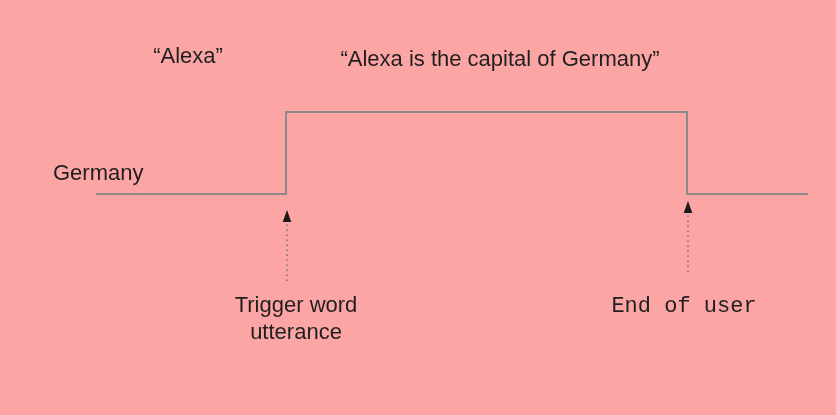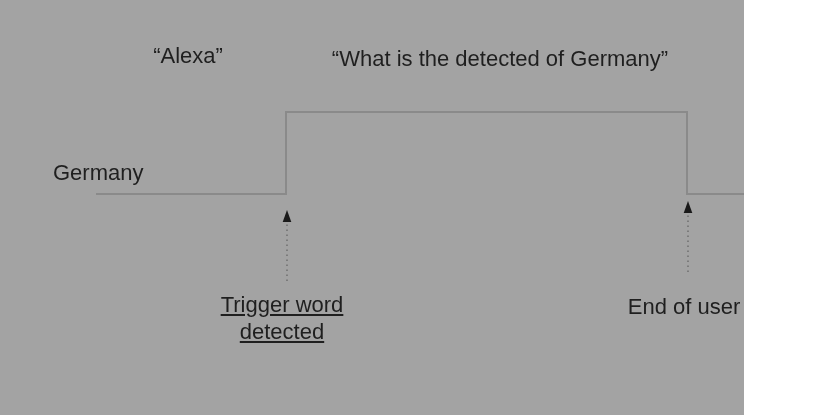--- a/index.html
+++ b/index.html
@@ -2,78 +2,78 @@
 <html><head>
 <meta charset="utf-8">
 <style>
   html, body {
     margin: 0;
     padding: 0;
     background: #ffffff;
   }
   .canvas {
     position: relative;
-    width: 744px;
+    width: 836px;
     height: 415px;
-    background: #a3a3a3;
+    background: #fca5a5;
     overflow: hidden;
     font-family: "Liberation Sans", sans-serif;
     color: #1f1f1f;
   }
   .label {
     position: absolute;
     font-size: 22px;
     line-height: 27px;
     white-space: nowrap;
     color: #1f1f1f;
   }
   .centered {
     transform: translateX(-50%);
     text-align: center;
   }
   .phrase-alexa   { left: 188px; top: 42px; }
   .phrase-utter   { left: 500px; top: 45px; }
   .signal-name    { left: 53px;  top: 159px; }
-  .annot-trigger  { left: 282px; top: 291px; text-decoration: underline; }
-  .annot-end      { left: 684px; top: 293px; }
+  .annot-trigger  { left: 296px; top: 291px; }
+  .annot-end      { left: 684px; top: 293px; font-family: Liberation Mono, monospace; }
   .annot-line { display: block; }
   .waveform-svg {
     position: absolute;
     left: 0;
     top: 0;
   }
 </style>
 </head>
 <body>
 
 <div class="canvas">
 
   <div class="label centered phrase-alexa">“Alexa”</div>
 
-  <div class="label centered phrase-utter">“What is the detected of Germany”</div>
+  <div class="label centered phrase-utter">“Alexa is the capital of Germany”</div>
 
   <div class="label signal-name">Germany</div>
 
   <svg class="waveform-svg" width="836" height="415" viewBox="0 0 836 415">
 
     <polyline points="96,194 286,194 286,112 687,112 687,194 808,194" fill="none" stroke-width="2" stroke="#8a8a8a"></polyline>
 
     <g>
       <line x1="287" y1="281" x2="287" y2="222" stroke-width="1.3" stroke-dasharray="1.5 3.5" stroke="#666666"></line>
       <polygon points="287,210 282.7,222 291.3,222" fill="#1a1a1a"></polygon>
     </g>
 
     <g>
       <line x1="688" y1="272" x2="688" y2="213" stroke-width="1.3" stroke-dasharray="1.5 3.5" stroke="#666666"></line>
       <polygon points="688,201 683.7,213 692.3,213" fill="#1a1a1a"></polygon>
     </g>
   </svg>
 
   <div class="label centered annot-trigger">
     <span class="annot-line">Trigger word</span>
-    <span class="annot-line">detected</span>
+    <span class="annot-line">utterance</span>
   </div>
 
   <div class="label centered annot-end">
     <span class="annot-line">End of user</span>
   </div>
 
 </div>
 
 </body></html>

